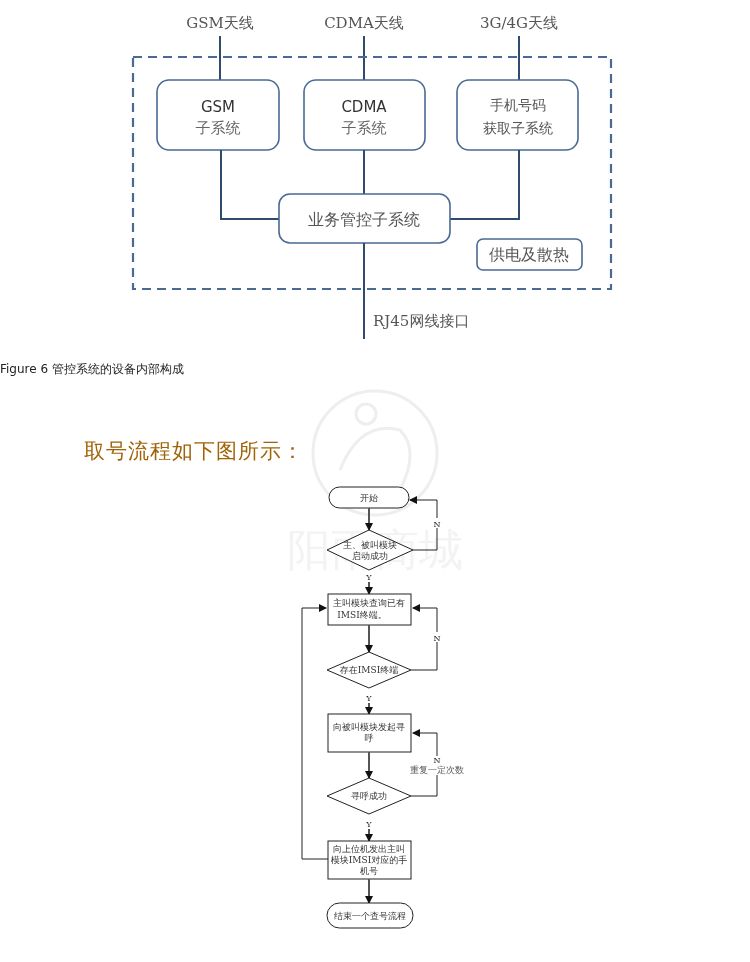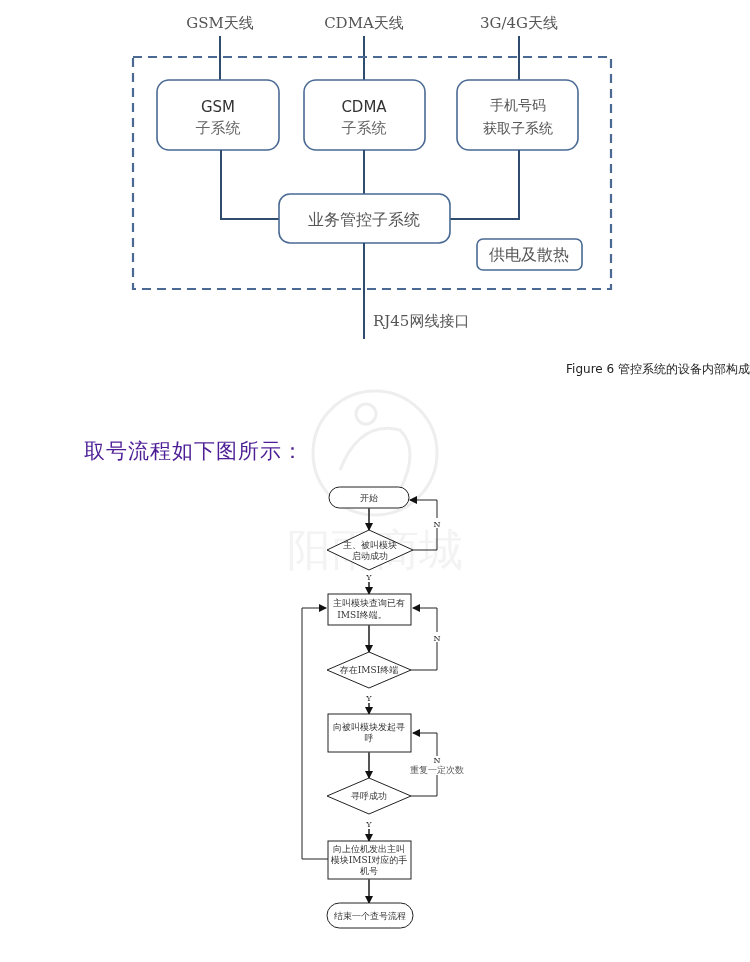--- a/index.html
+++ b/index.html
@@ -1,23 +1,23 @@
 <!DOCTYPE html>
 <html><head>
 <meta charset="utf-8">
 <style>
   html, body { margin: 0; padding: 0; background: #ffffff; }
   body { width: 750px; height: 962px; position: relative; overflow: hidden;
          font-family: "DejaVu Sans", "Liberation Sans", sans-serif; }
   svg { position: absolute; left: 0; top: 0; }
   .serif { font-family: "DejaVu Serif", "Liberation Serif", serif; }
   .sans { font-family: "DejaVu Sans", "Liberation Sans", sans-serif; }
-  .caption { position: absolute; left: 0; width: 750px; top: 361px; text-align: right;
+  .caption { position: absolute; left: 0; width: 750px; top: 361px; text-align: left;
              font-size: 12px; color: #222; font-family: "DejaVu Sans", "Liberation Sans", sans-serif; }
-  .para { position: absolute; left: 84px; top: 437px; font-size: 21px; color: #4c1d95;
+  .para { position: absolute; left: 84px; top: 437px; font-size: 21px; color: #a16207;
           font-family: "DejaVu Serif", "Liberation Serif", serif; letter-spacing: 1px; }
 </style>
 </head>
 <body>
 
 <svg width="750" height="962" viewBox="0 0 750 962">
   <defs>
     <marker id="arrow" markerWidth="8" markerHeight="8" refX="7" refY="4" orient="auto" markerUnits="userSpaceOnUse">
       <path d="M0,0 L8,4 L0,8 z" fill="#111"></path>
     </marker>

